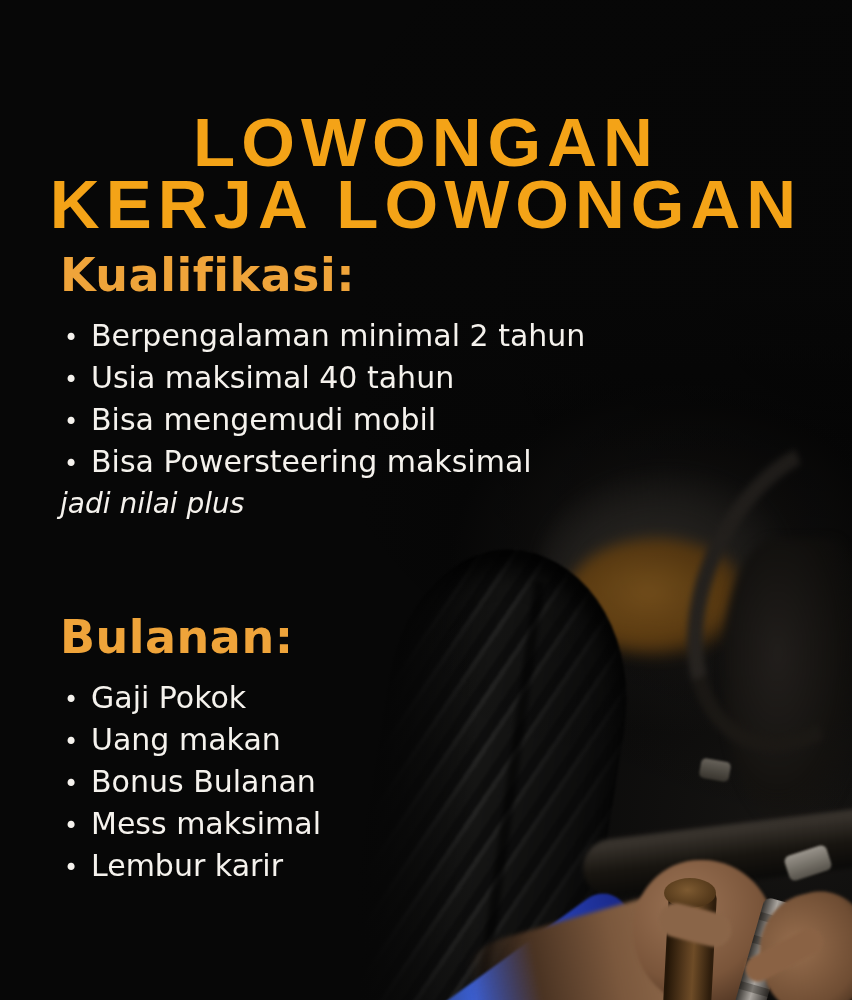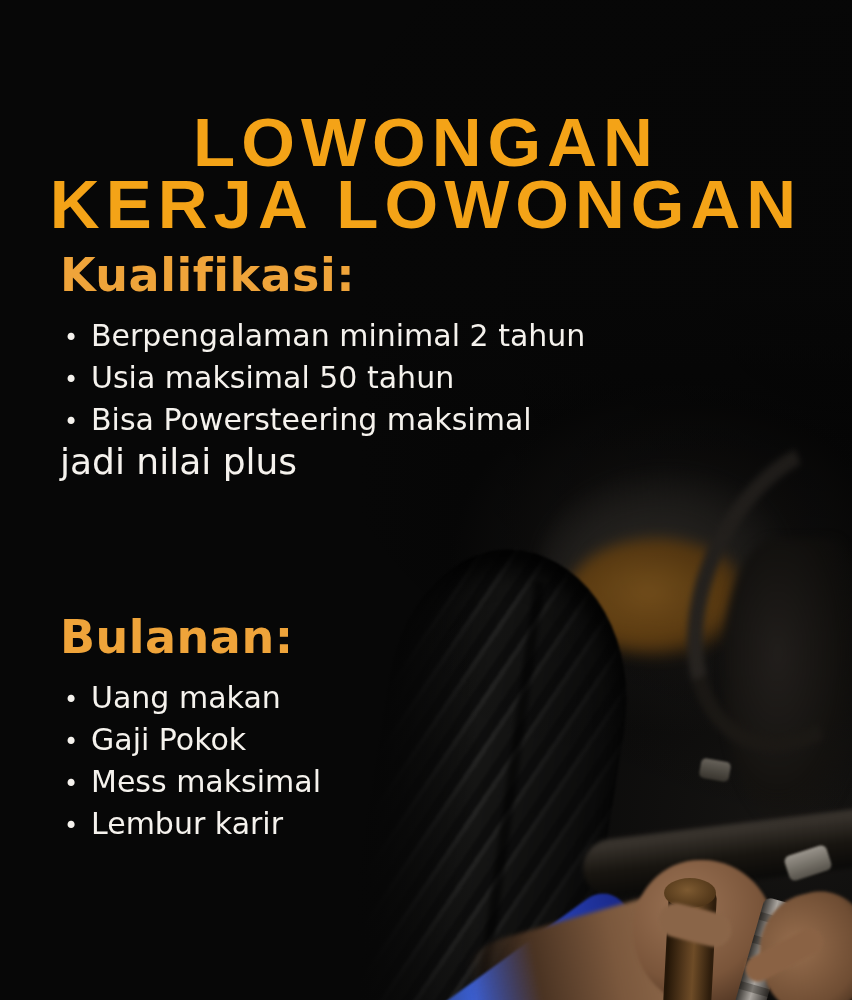--- a/index.html
+++ b/index.html
@@ -87,21 +87,21 @@
     font-family:"Liberation Sans",sans-serif;font-weight:bold;
     font-size:69px;line-height:62px;letter-spacing:6px;}
   .title .tl{display:block;white-space:nowrap;}
   .sec{position:absolute;left:60px;}
   .sec1{top:250px;}
   .sec2{top:612px;}
   .sec h2{margin:0;color:var(--heading);font-size:46px;line-height:50px;font-weight:bold;letter-spacing:.5px;}
   .sec ul{list-style:none;margin:16px 0 0 0;padding:0;}
   .sec li{color:var(--text);font-size:30px;line-height:39px;white-space:nowrap;}
   .sec .b{display:inline-block;width:27px;padding-left:4px;font-size:24px;color:var(--text);}
-  .note{color:var(--text);font-size:36px;line-height:39px;white-space:nowrap;}
+  .note{color:var(--text);font-size:28px;line-height:39px;white-space:nowrap;font-style:italic;}
 </style>
 </head>
 <body>
 
 <div class="stage">
 
   <div class="photo">
     <div class="ph ambient"></div>
     <div class="ph arch"></div>
     <div class="ph amber"></div>
@@ -128,30 +128,32 @@
 
     <h1 class="title">
       <span class="tl">LOWONGAN</span>
       <span class="tl">KERJA LOWONGAN</span>
     </h1>
 
     <section class="sec sec1">
       <h2>Kualifikasi:</h2>
       <ul>
         <li><span class="b">•</span><span>Berpengalaman minimal 2 tahun</span></li>
-        <li><span class="b">•</span><span>Usia maksimal 50 tahun</span></li>
+        <li><span class="b">•</span><span>Usia maksimal 40 tahun</span></li>
+        <li><span class="b">•</span><span>Bisa mengemudi mobil</span></li>
         <li><span class="b">•</span><span>Bisa Powersteering maksimal</span></li>
       </ul>
       <div class="note">jadi nilai plus</div>
     </section>
 
     <section class="sec sec2">
       <h2>Bulanan:</h2>
       <ul>
+        <li><span class="b">•</span><span>Gaji Pokok</span></li>
         <li><span class="b">•</span><span>Uang makan</span></li>
-        <li><span class="b">•</span><span>Gaji Pokok</span></li>
+        <li><span class="b">•</span><span>Bonus Bulanan</span></li>
         <li><span class="b">•</span><span>Mess maksimal</span></li>
         <li><span class="b">•</span><span>Lembur karir</span></li>
       </ul>
     </section>
 
   </div>
 </div>
 
 </body></html>

